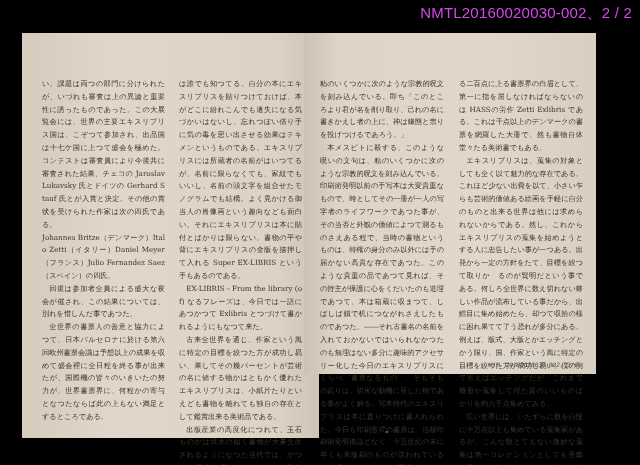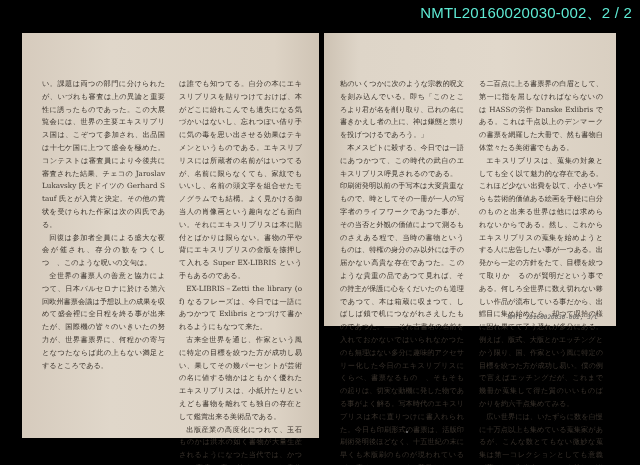--- a/index.html
+++ b/index.html
@@ -1,59 +1,60 @@
 <!DOCTYPE html>
 <html><head>
 <meta charset="utf-8">
 <style>
   html,body{margin:0;padding:0;background:#000;}
   body{width:640px;height:465px;position:relative;overflow:hidden;font-family:"DejaVu Serif",serif;}
-  .hdr{position:absolute;right:8px;top:4px;color:#5eead4;font-family:"Liberation Sans",sans-serif;font-size:15px;letter-spacing:0.2px;}
+  .hdr{position:absolute;right:8px;top:4px;color:#d946ef;font-family:"Liberation Sans",sans-serif;font-size:15px;letter-spacing:0.2px;}
   .page{position:absolute;background:#ddd3c6;box-sizing:border-box;}
   .page.left{left:22px;top:33px;width:297px;height:405px;background:linear-gradient(90deg,#d6cbbd 0%,#e0d7ca 30%,#ddd3c5 85%,#cfc4b5 100%);}
-  .page.right{left:324px;top:33px;width:292px;height:293px;background:linear-gradient(90deg,#cdc2b3 0%,#ded5c8 12%,#e1d8cb 60%,#d9cfc1 100%);}
+  .page.right{left:304px;top:33px;width:292px;height:341px;background:linear-gradient(90deg,#cdc2b3 0%,#ded5c8 12%,#e1d8cb 60%,#d9cfc1 100%);}
   .col{position:absolute;font-size:7.2px;line-height:12.8px;color:#3a332c;text-align:justify;word-break:break-all;}
   .col p{margin:0;text-indent:1em;}
   .col p.ni{text-indent:0;}
   .c1{left:20px;top:45px;width:123px;}
   .c2{left:157px;top:45px;width:123px;}
   .c3{left:16px;top:45px;width:124px;}
   .c4{left:155px;top:45px;width:124px;}
   .handnote{position:absolute;right:18px;bottom:6px;font-size:6px;color:#555;font-family:"DejaVu Sans Mono",monospace;font-style:italic;}
   .dot{position:absolute;width:2px;height:2px;background:#777;border-radius:1px;}
 </style>
 </head>
 <body>
 
 <div class="hdr">NMTL20160020030-002、2 / 2</div>
 
 <div class="page left">
   <div class="col c1">
     <p class="ni">い。課題は両つの部門に分けられたが、いづれも審査は上の異論と重要性に誘ったものであった。この大展覧会には、世界の主要エキスリブリス国は、こぞつて参加され、出品国は十七ケ国に上つて盛会を極めた。コンテストは審査員により今後共に審査された結果、チェコの Jaroslav Lukavsky 氏とドイツの Gerhard Stauf 氏とが入賞と決定。その他の賞状を受けられた作家は次の四氏である。</p>
-    <p>回復は参加者全員による盛大な夜会が催され、存分の歓をつくしつゝ、このような呪いの文句は。</p>
+    <p class="ni">Johannes Britze（デンマーク）Italo Zetti（イタリー）Daniel Meyer（フランス）Julio Fernandez Saez（スペイン）の四氏。</p>
+    <p>回復は参加者全員による盛大な夜会が催され、この結果については、別れを惜しんだ事であつた。</p>
     <p>全世界の書票人の善意と協力によつて、日本バルセロナに於ける第六回欧州書票会議は予想以上の成果を収めて盛会裡に全日程を終る事が出来たが、国際機の皆々のいきいたの努力が、世界書票界に、何程かの寄与となつたならば此の上もない満足とするところである。</p>
 
   </div>
   <div class="col c2">
     <p class="ni">は誰でも知つてる。自分の本にエキスリブリスを貼りつけておけば、本がどこに紛れこんでも遺失になる気づかいはないし、忘れつぽい借り手に気の毒を思い出させる効果はテキメンというものである。エキスリブリスには所蔵者の名前がはいつてるが、名前に限らなくても、家紋でもいいし、名前の頭文字を組合せたモノグラムでも結構。よく見かける御当人の肖像画という趣向なども面白い。それにエキスリブリスは本に貼付とばかりは限らない。書物の平や背にエキスリブリスの金版を捺押して入れる Super EX-LIBRIS という手もあるのである。</p>
-    <p>EX-LIBRIS－Zetti the library (of) なるフレーズは、今日では一語にあつかつて Exlibris とつづけて書かれるようにもなつて来た。</p>
+    <p>EX-LIBRIS－From the library (of) なるフレーズは、今日では一語にあつかつて Exlibris とつづけて書かれるようにもなつて来た。</p>
     <p>古来全世界を通じ、作家という風に特定の目標を絞つた方が成功し易い、果してその幾パーセントが芸術の名に値する物かはともかく優れたエキスリブリスは、小紙片たりといえども書物を離れても独自の存在として鑑賞出来る美術品である。</p>
     <p>出版産業の高度化につれて、玉石ものかは洪水の如く書物が大量生産されるようになつた当代では、かつては高貴の座に納まつていた書物も、今や廉く消耗品の座を倒ずるに至り、本は習性のキズクを失いつゝあるかに見られる。かゝる書情がエキスリブリスの性格にも影響を及ぼさないでおく筈はなく、書票本来の目的たる名札の用というよりも、多分に愛玩の趣味を満足させる小絵画という性質を濃めて来ている。</p>
 
   </div>
 </div>
 
 <div class="page right">
   <div class="col c3">
     <p class="ni">粘のいくつかに次のような宗教的呪文を刻み込んでいる。即ち「このところより君が名を削り取り、己れの名に書きかえし者の上に、神は鎌態と祟りを投げつけるであろう。」</p>
-    <p>本メスピトに殺する、今日では一語にあつかつて、この時代の武自のエキスリブリス呼見されるのである。</p>
+    <p>本メスピトに殺する、このような呪いの文句は、粘のいくつかに次のような宗教的呪文を刻み込んでいる。</p>
     <p class="ni">印刷術発明以前の手写本は大変貴重なもので、時としてその一冊が一人の写字者のライフワークであつた事が、その当否と外観の価値によつて測るものさえある程で、当時の書物というものは、特権の身分のみ以外には手の届かない高貴な存在であつた。このような貴重の品であつて見れば、その持主が保護に心をくだいたのも道理であつて、本は箱蔵に収まつて、しばしば鎖で机につながれさえしたものであつた。――それ古書名の名前を入れておかないではいられなかつたのも無理はない多分に趣味的アクセサリー化した今日のエキスリブリスにくらべ、書票なるものゝ、そもそもの起りは、切実な動機に発した物である事がよく解る。写本時代のエキスリブリスは本に直りつけに書入れられた。今日も印刷形式の書票は、活版印刷術発明後ほどなく、十五世紀の末に早くも木版刷のものが現われているが、広くヨーロッパに普及したのは十六世紀に入つてからの事である。</p>
 
   </div>
   <div class="col c4">
-    <p class="ni">る二百点に上る書票界の白眉として、第一に指を屈しなければならないのは HASSの労作 Danske Exlibris である。これは千点以上のデンマークの書票を網羅した大冊で、然も書物自体堂々たる美術書でもある。</p>
+    <p class="ni">る二百点に上る書票界の白眉として、第一に指を屈しなければならないのは HASSの労作 Zetti Exlibris である。これは千点以上のデンマークの書票を網羅した大冊で、然も書物自体堂々たる美術書でもある。</p>
     <p>エキスリブリスは、蒐集の対象としても全く以て魅力的な存在である。これほど少ない出費を以て、小さい乍らも芸術的価値ある絵画を手軽に自分のものと出来る世界は他には求められないからである。然し、これからエキスリブリスの蒐集を始めようとする人に忠告したい事が一つある。出発から一定の方針をたて、目標を絞つて取りかゝるのが賢明だという事である。何しろ全世界に数え切れない夥しい作品が流布している事だから、出鱈目に集め始めたら、却つて収拾の様に困れ果てて了う恐れが多分にある。例えば、版式、大版とかエッチングとかう限り、国、作家という風に特定の目標を絞つた方が成功し易い。僕の例で言えばエッチングだが、これまで幾冊か蒐集して得た質のいいものばかりを約六千点集めてみる。</p>
     <p>広い世界には、いたずらに数を自慢に十万点以上も集めている蒐集家があるが、こんな数とてもない微妙な蒐集は第一コレクションとしても意義が薄いし、御当人にとつても決して楽しいものではなさそうに思われるがどんなものであろうか。</p>
 
   </div>
   <div class="dot" style="left:82px;top:398px;"></div>
   <div class="handnote">NMTL 20160020030-002, 3/C</div>
 </div>
 
 </body></html>

